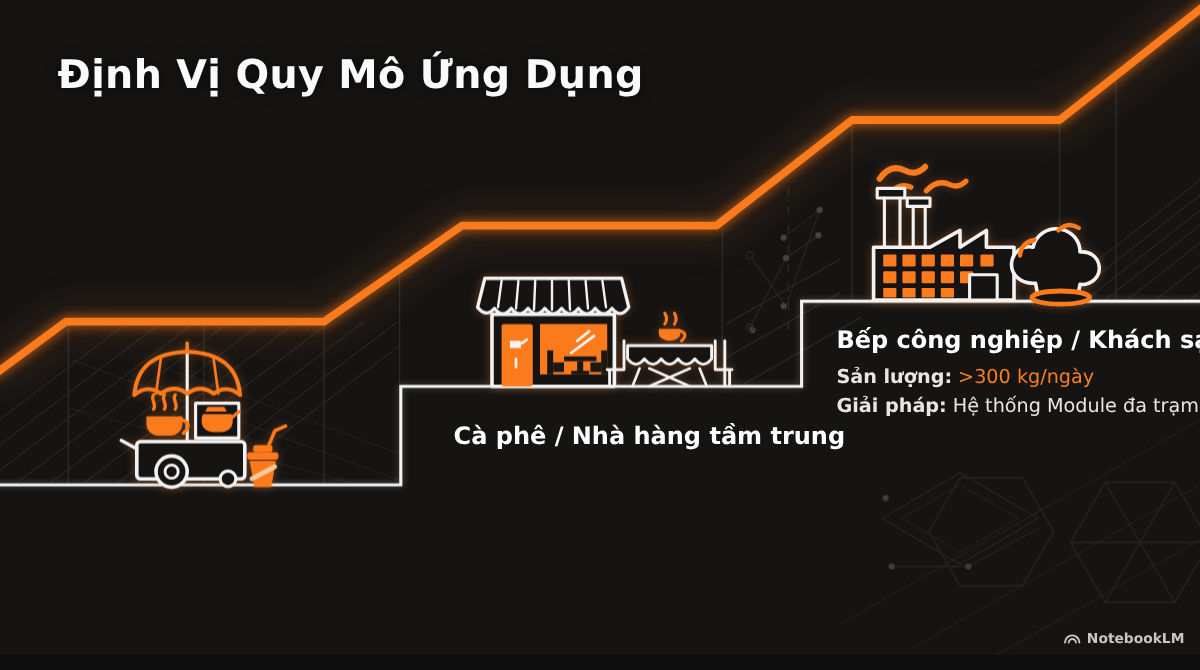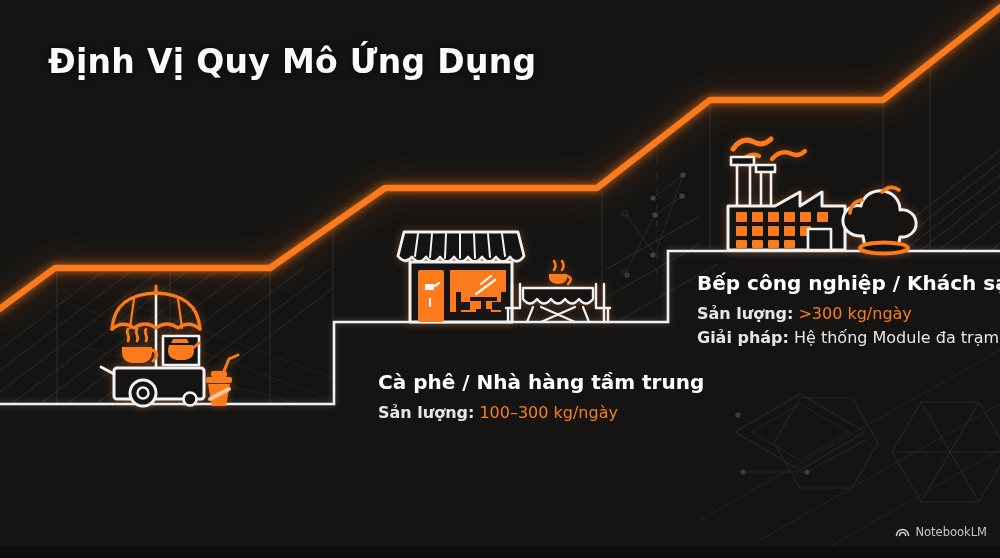--- a/index.html
+++ b/index.html
@@ -20,21 +20,21 @@
   }
   .tier{position:absolute;z-index:3;white-space:nowrap;}
   .tier-title{font-size:20px;font-weight:bold;color:#ffffff;margin-bottom:9px;}
   .tier-line{font-size:16px;color:#e8e6e3;margin-top:5px;}
   .tier-line .lbl{color:#e8e6e3;font-weight:bold;}
   .tier-line .val{color:#f6801f;font-weight:normal;margin-left:5px;}
   .tier-line .sol{margin-left:5px;}
   .brand{
     position:absolute;right:13px;bottom:7px;z-index:3;
     display:flex;align-items:center;gap:5px;
-    font-size:11.5px;font-weight:normal;color:#c9c7c4;
+    font-size:11.5px;font-weight:bold;color:#c9c7c4;
   }
   .glow-orange{filter:drop-shadow(0 0 5px rgba(251,122,28,.85)) drop-shadow(0 0 16px rgba(251,122,28,.35));}
   .glow-soft{filter:drop-shadow(0 0 4px rgba(251,130,40,.35));}
   .glow-white{filter:drop-shadow(0 0 3px rgba(255,255,255,.28));}
 </style>
 </head>
 <body>
 
 <div class="stage">
 
@@ -192,25 +192,22 @@
       <path d="M882,192 q8,-8 17,-2" stroke="#fb7a1c" stroke-width="3.6"></path>
       <ellipse cx="884" cy="248" rx="24" ry="5.5" stroke="#fb7a1c" stroke-width="4" fill="#151413"></ellipse>
     </g>
 
     <path class="glow-orange" d="M-6,313 L55,268 L270,268 L385,188 L597,188 L710,100 L883,100 L1006,3" fill="none" stroke="#fb7a1c" stroke-width="6.5" stroke-linejoin="round"></path>
   </svg>
 
   <div class="page-title">Định Vị Quy Mô Ứng Dụng</div>
 
 
-  <div class="tier" style="left:378px;top:370px;">
+  <div class="tier" style="left:378px;top:351px;">
     <div class="tier-title">Cà phê / Nhà hàng tầm trung</div>
-    <div class="tier-line">
-      <span class="lbl">Sản lượng:</span><span class="val">100–300 kg/ngày</span>
-    </div>
   </div>
 
   <div class="tier" style="left:697px;top:271px;">
     <div class="tier-title">Bếp công nghiệp / Khách sạn</div>
     <div class="tier-line">
       <span class="lbl">Sản lượng:</span><span class="val">&gt;300 kg/ngày</span>
     </div>
     <div class="tier-line">
       <span class="lbl">Giải pháp:</span><span class="sol">Hệ thống Module đa trạm</span>
     </div>

